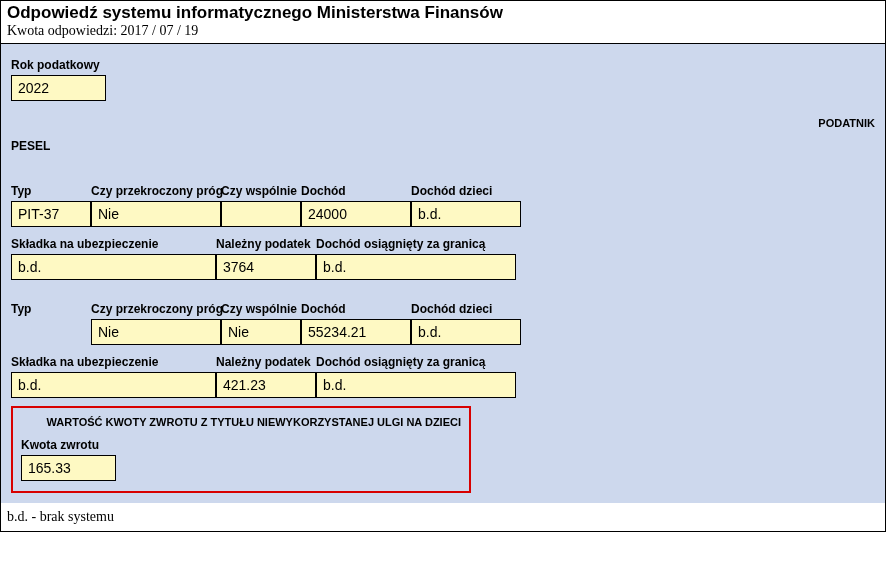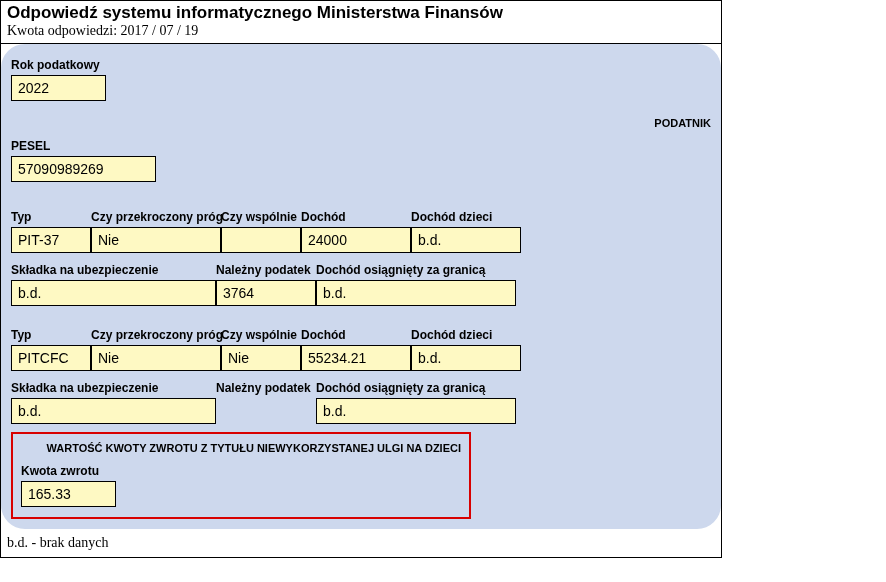--- a/index.html
+++ b/index.html
@@ -7,39 +7,38 @@
     margin: 0;
     padding: 0;
     font-family: Arial, sans-serif;
     font-size: 13px;
     color: #000;
     background: #fff;
     width: 886px;
   }
   .outer {
     border: 1px solid #000;
-    width: 722px;
+    width: 886px;
   }
   .header {
     background: #fff;
     padding: 2px 6px 4px 6px;
     border-bottom: 1px solid #000;
   }
   .header-title {
     font-size: 17px;
     font-weight: bold;
   }
   .header-date {
     font-size: 14px;
     font-family: "Times New Roman", serif;
   }
   .body-area {
     background: #cdd8ed;
     padding: 14px 10px 2px 10px;
-    border-radius: 24px;
   }
   .label {
     font-size: 12px;
     font-weight: bold;
     margin-bottom: 3px;
     white-space: nowrap;
   }
   .field-box {
     background: #fef9c3;
     border: 1px solid #000;
@@ -94,21 +93,20 @@
 
     <div class="cell" style="width:95px; margin-bottom:4px;">
       <div class="label">Rok podatkowy</div>
       <div class="field-box">2022</div>
     </div>
 
     <div class="section-heading">PODATNIK</div>
 
     <div class="cell" style="width:145px; margin-bottom:28px;">
       <div class="label">PESEL</div>
-      <div class="field-box">57090989269</div>
     </div>
 
     <div class="row">
       <div class="cell" style="width:80px;">
         <div class="label">Typ</div>
         <div class="field-box">PIT-37</div>
       </div>
       <div class="cell" style="width:130px;">
         <div class="label">Czy przekroczony próg</div>
         <div class="field-box">Nie</div>
@@ -138,21 +136,20 @@
       </div>
       <div class="cell" style="width:200px;">
         <div class="label">Dochód osiągnięty za granicą</div>
         <div class="field-box">b.d.</div>
       </div>
     </div>
 
     <div class="row">
       <div class="cell" style="width:80px;">
         <div class="label">Typ</div>
-        <div class="field-box">PITCFC</div>
       </div>
       <div class="cell" style="width:130px;">
         <div class="label">Czy przekroczony próg</div>
         <div class="field-box">Nie</div>
       </div>
       <div class="cell" style="width:80px;">
         <div class="label">Czy wspólnie</div>
         <div class="field-box">Nie</div>
       </div>
       <div class="cell" style="width:110px;">
@@ -165,33 +162,34 @@
       </div>
     </div>
 
     <div class="row" style="margin-bottom:8px;">
       <div class="cell" style="width:205px;">
         <div class="label">Składka na ubezpieczenie</div>
         <div class="field-box">b.d.</div>
       </div>
       <div class="cell" style="width:100px;">
         <div class="label">Należny podatek</div>
+        <div class="field-box">421.23</div>
       </div>
       <div class="cell" style="width:200px;">
         <div class="label">Dochód osiągnięty za granicą</div>
         <div class="field-box">b.d.</div>
       </div>
     </div>
 
     <div class="red-box">
       <div class="section-heading">WARTOŚĆ KWOTY ZWROTU Z TYTUŁU NIEWYKORZYSTANEJ ULGI NA DZIECI</div>
       <div class="cell" style="width:95px;">
         <div class="label">Kwota zwrotu</div>
         <div class="field-box">165.33</div>
       </div>
     </div>
 
     <div style="height:8px;"></div>
   </div>
 
-  <div class="footer">b.d. - brak danych</div>
+  <div class="footer">b.d. - brak systemu</div>
 
 </div>
 
 </body></html>

